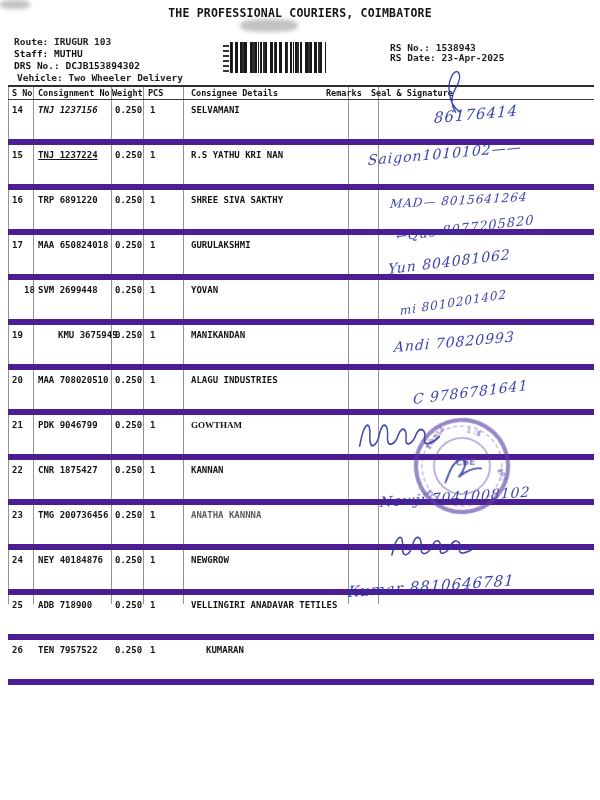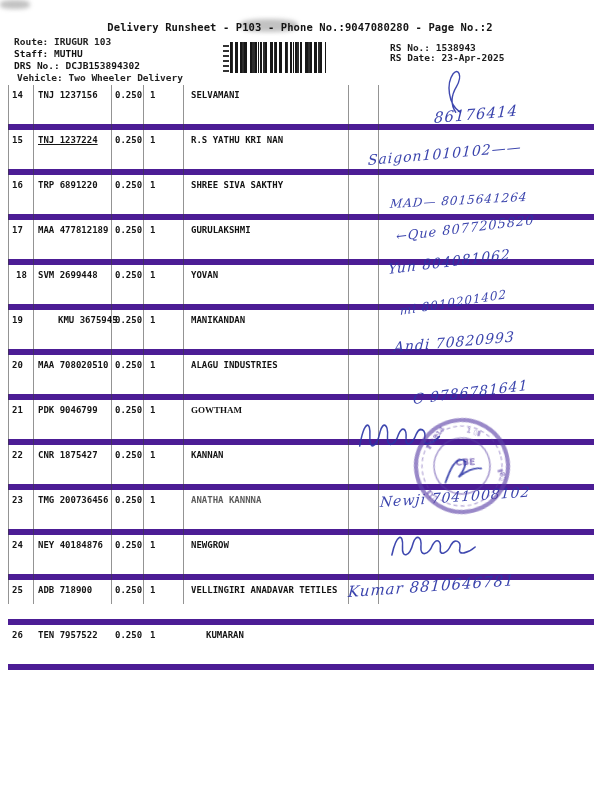--- a/index.html
+++ b/index.html
@@ -51,21 +51,21 @@
   .stamp svg{overflow:visible;}
 </style>
 </head>
 <body>
 
 <div class="page">
 
   <div class="abs smudge" style="left:0;top:0;width:30px;height:9px;"></div>
   <div class="abs smudge" style="left:240px;top:19px;width:58px;height:13px;"></div>
 
-  <div class="abs doc-subtitle">Delivery Runsheet - P103 - Phone No.:9047080280 - Page No.:2</div>
+  <div class="abs doc-title">THE PROFESSIONAL COURIERS, COIMBATORE</div>
 
   <div class="abs info-line light" style="top:36px;">
     <span>Route:</span>
     <span>IRUGUR 103</span>
   </div>
   <div class="abs info-line" style="top:48px;">
     <span>Staff:</span>
     <span>MUTHU</span>
   </div>
   <div class="abs info-line" style="top:60px;">
@@ -82,51 +82,60 @@
   <div class="abs rs-line" style="top:42px;">
     <span>RS No.:</span>
     <span>1538943</span>
   </div>
   <div class="abs rs-line" style="top:52px;">
     <span>RS Date:</span>
     <span>23-Apr-2025</span>
   </div>
 
   <div class="grid">
+    <div class="grid-head">
+      <span class="hl" style="left:4px;">S No</span>
+      <span class="hl" style="left:30px;">Consignment No</span>
+      <span class="hl" style="left:104px;">Weight</span>
+      <span class="hl" style="left:140px;">PCS</span>
+      <span class="hl" style="left:183px;">Consignee Details</span>
+      <span class="hl" style="left:318px;">Remarks</span>
+      <span class="hl" style="left:363px;">Seal &amp; Signature</span>
+    </div>
     <div id="rows">
         <div class="row">
           <span class="c-sno" style="left: 4px;">14</span>
-          <span class="c-consignment" style="left: 30px;">TNJ 1237156</span>
+          <span class="c-consignment" style="left: 30px; font-style: italic;">TNJ 1237156</span>
           <span class="c-weight" style="left: 107px;">0.250</span>
           <span class="c-pcs" style="left: 142px;">1</span>
           <span class="c-consignee" style="left: 183px;">SELVAMANI</span>
         </div>
         <div class="row">
           <span class="c-sno" style="left: 4px;">15</span>
           <span class="c-consignment" style="left: 30px; text-decoration: underline;">TNJ 1237224</span>
           <span class="c-weight" style="left: 107px;">0.250</span>
           <span class="c-pcs" style="left: 142px;">1</span>
           <span class="c-consignee" style="left: 183px;">R.S YATHU KRI NAN</span>
         </div>
         <div class="row">
           <span class="c-sno" style="left: 4px;">16</span>
           <span class="c-consignment" style="left: 30px;">TRP 6891220</span>
           <span class="c-weight" style="left: 107px;">0.250</span>
           <span class="c-pcs" style="left: 142px;">1</span>
           <span class="c-consignee" style="left: 183px;">SHREE SIVA SAKTHY</span>
         </div>
         <div class="row">
           <span class="c-sno" style="left: 4px;">17</span>
-          <span class="c-consignment" style="left: 30px;">MAA 477812189</span>
+          <span class="c-consignment" style="left: 30px;">MAA 650824018</span>
           <span class="c-weight" style="left: 107px;">0.250</span>
           <span class="c-pcs" style="left: 142px;">1</span>
           <span class="c-consignee" style="left: 183px;">GURULAKSHMI</span>
         </div>
         <div class="row">
-          <span class="c-sno" style="left: 8px;">18</span>
+          <span class="c-sno" style="left: 16px;">18</span>
           <span class="c-consignment" style="left: 30px;">SVM 2699448</span>
           <span class="c-weight" style="left: 107px;">0.250</span>
           <span class="c-pcs" style="left: 142px;">1</span>
           <span class="c-consignee" style="left: 183px;">YOVAN</span>
         </div>
         <div class="row">
           <span class="c-sno" style="left: 4px;">19</span>
           <span class="c-consignment" style="left: 30px; padding-left: 20px;">KMU 3675945</span>
           <span class="c-weight" style="left: 107px;">0.250</span>
           <span class="c-pcs" style="left: 142px;">1</span>

